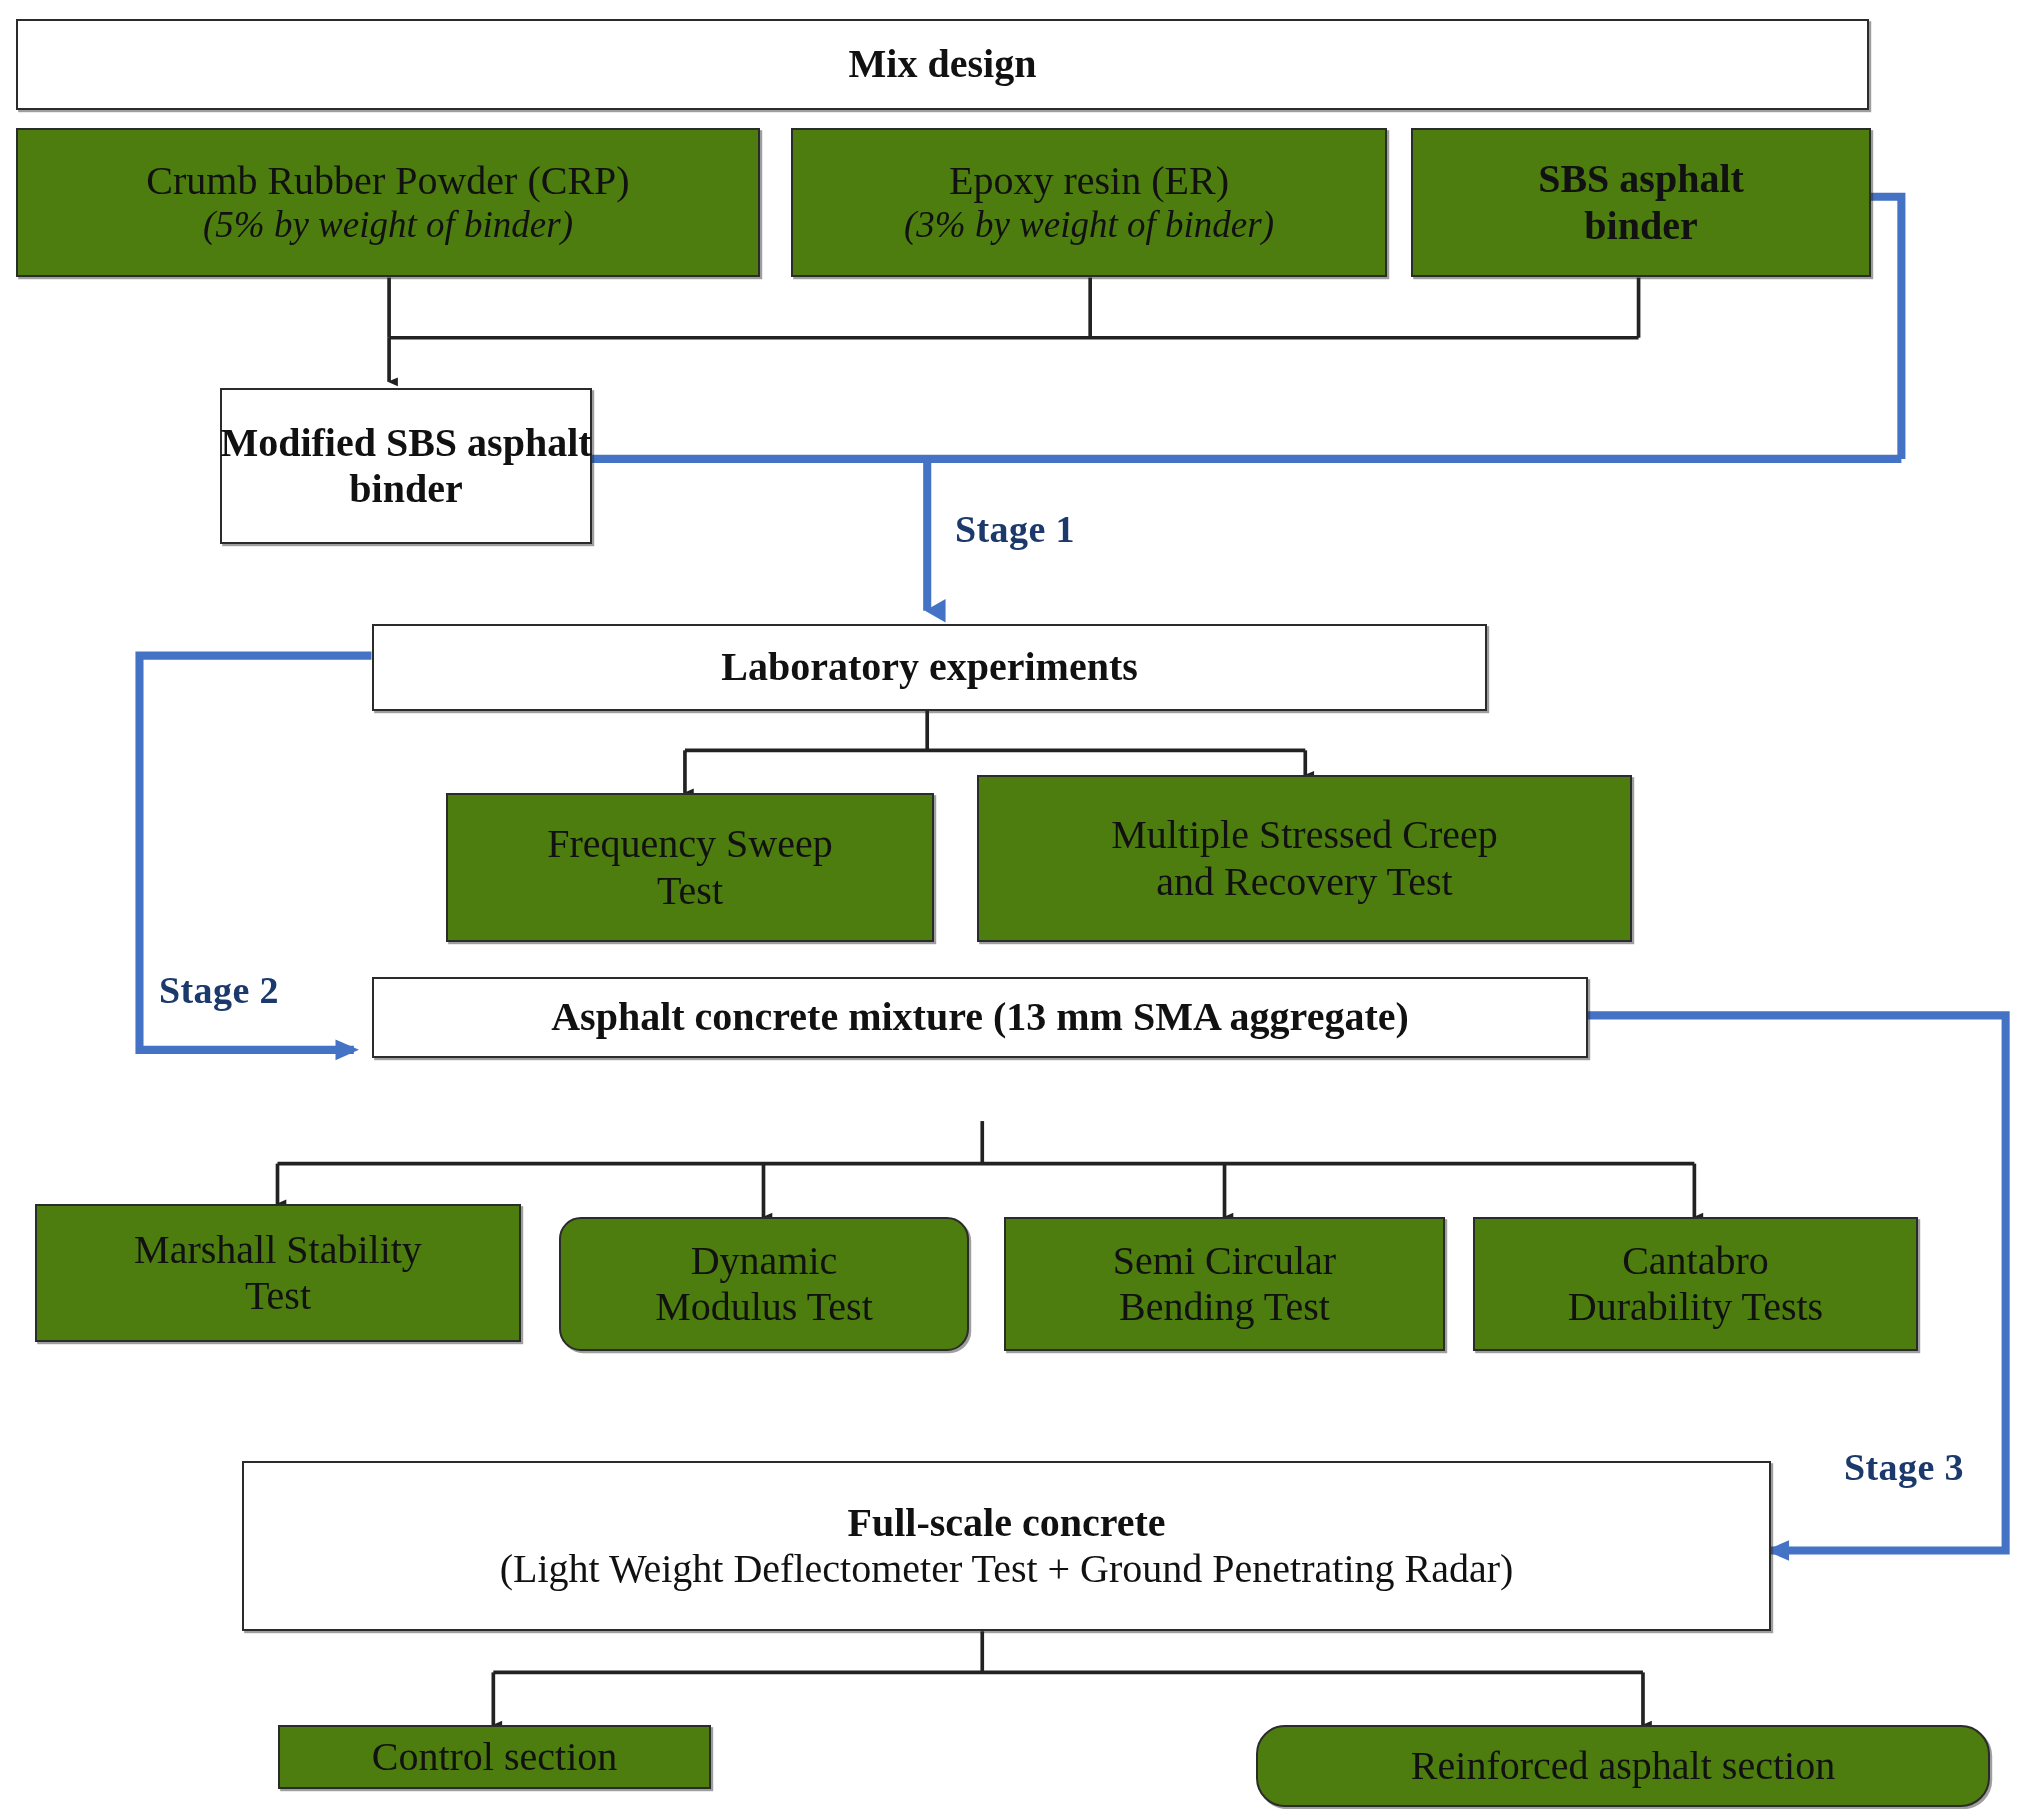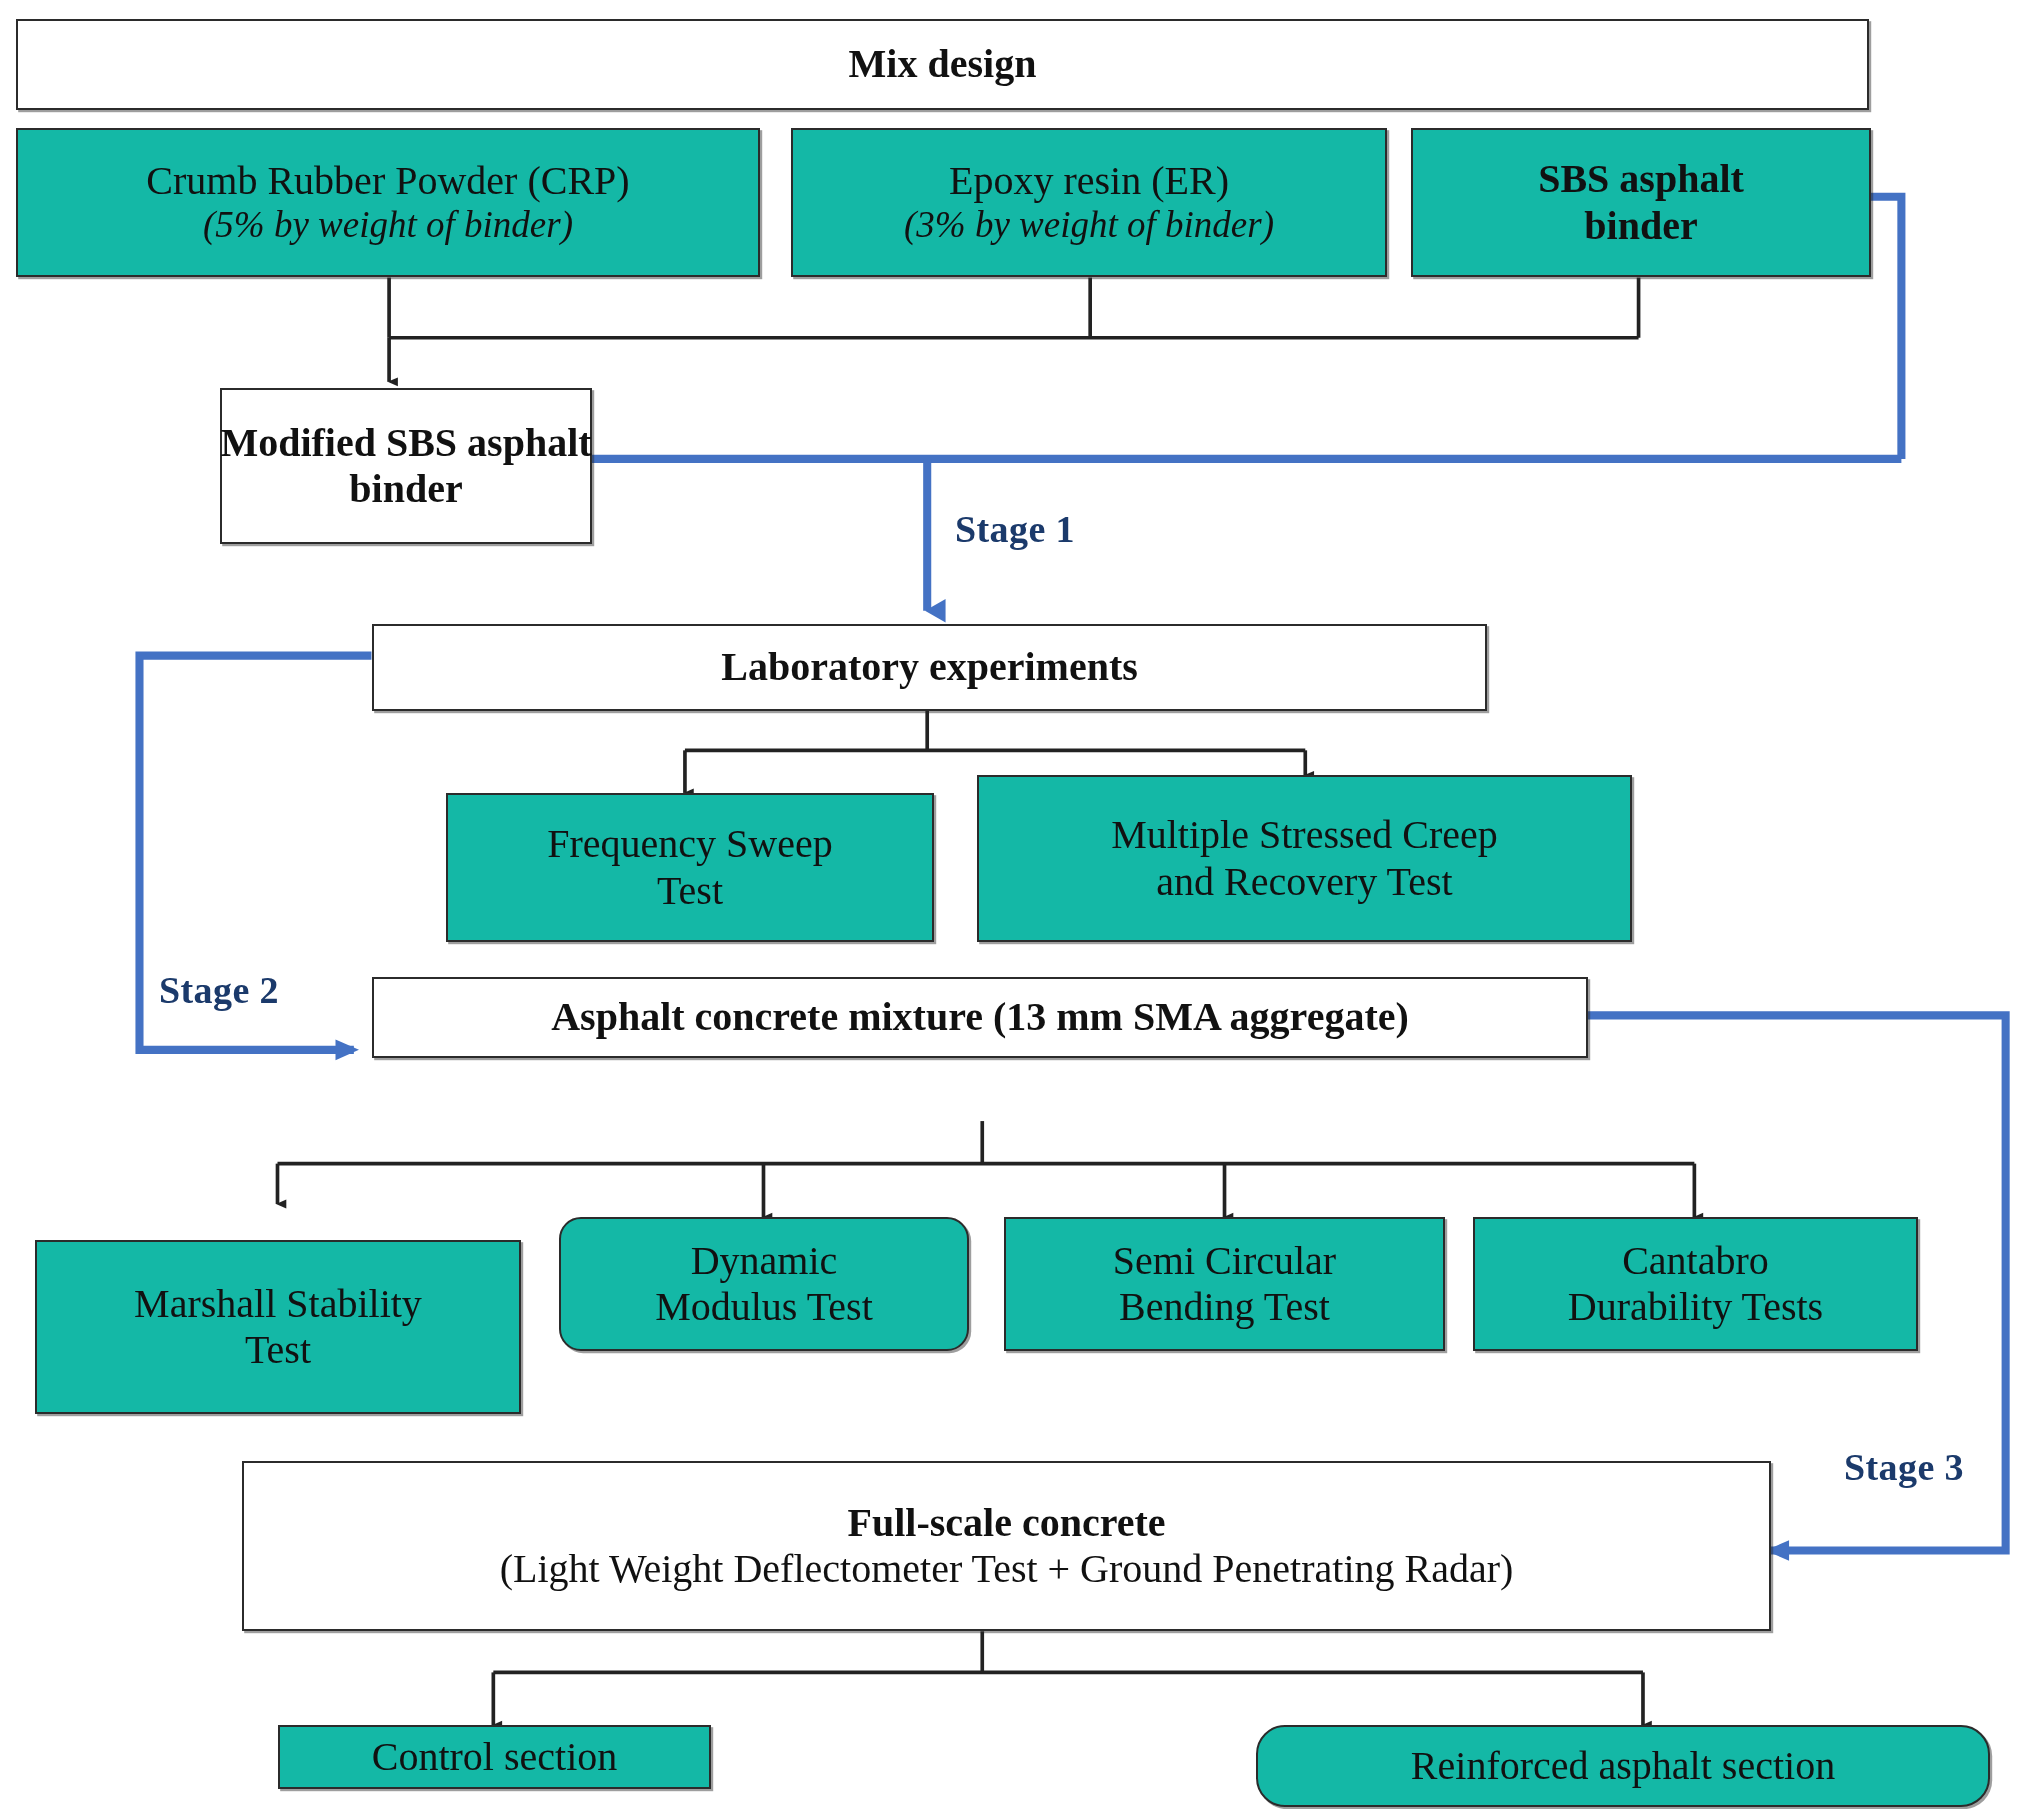--- a/index.html
+++ b/index.html
@@ -18,21 +18,21 @@
     background:#ffffff;
     display:flex;
     flex-direction:column;
     align-items:center;
     justify-content:center;
     text-align:center;
     line-height:1.16;
     color:#111111;
     box-shadow:2.2px 2.2px 0 rgba(40,40,40,0.45);
   }
-  .node.shaded{background:#14b8a6;}
+  .node.shaded{background:#4d7c0f;}
   .node .ln{display:block;white-space:nowrap;}
   .node .ln.it{font-style:italic;}
   .b{font-weight:bold;}
   .f54{font-size:40px;}
   .f50{font-size:37px;}
 
   svg#wires{
     position:absolute;
     left:0;top:0;
     width:2035px;height:1809px;
@@ -152,21 +152,21 @@
 
   <div class="node shaded" style="left:977px;top:775px;width:655px;height:167px;">
     <span class="ln f54">Multiple Stressed Creep</span>
     <span class="ln f54">and Recovery Test</span>
   </div>
 
   <div class="node" style="left:372px;top:977px;width:1216px;height:81px;">
     <span class="ln b f54">Asphalt concrete mixture (13 mm SMA aggregate)</span>
   </div>
 
-  <div class="node shaded" style="left:35px;top:1204px;width:486px;height:174px;margin-top:36px;">
+  <div class="node shaded" style="left:35px;top:1204px;width:486px;height:138px;">
     <span class="ln f54">Marshall Stability</span>
     <span class="ln f54">Test</span>
   </div>
 
   <div class="node shaded" style="left:559px;top:1217px;width:410px;height:134px;border-radius:22px;">
     <span class="ln f54">Dynamic</span>
     <span class="ln f54">Modulus Test</span>
   </div>
 
   <div class="node shaded" style="left:1004px;top:1217px;width:441px;height:134px;">

